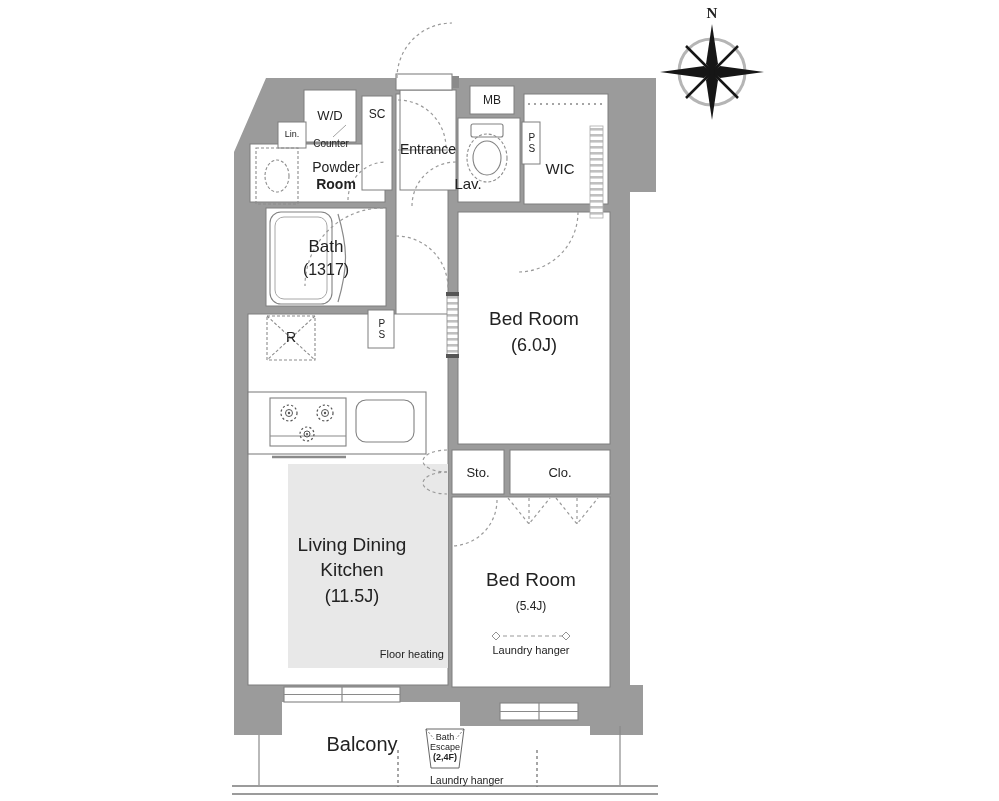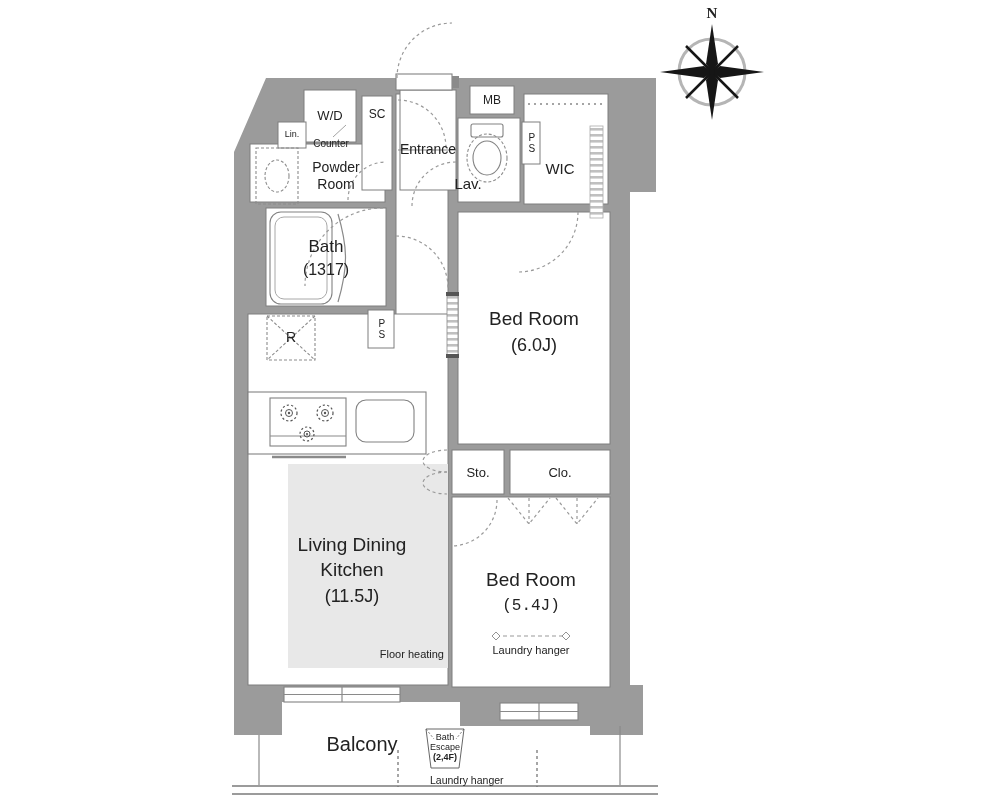--- a/index.html
+++ b/index.html
@@ -176,38 +176,38 @@
     </g>
   </svg>
 
   <div class="lbl" style="left:330px;top:116px;font-size:13px;">W/D</div>
   <div class="lbl" style="left:377px;top:114px;font-size:12px;">SC</div>
   <div class="lbl" style="left:428px;top:117px;font-size:14px;margin-top:32px;">Entrance</div>
   <div class="lbl" style="left:492px;top:100px;font-size:12px;">MB</div>
   <div class="lbl" style="left:292px;top:135px;font-size:9px;">Lin.</div>
   <div class="lbl" style="left:331px;top:144px;font-size:10px;">Counter</div>
   <div class="lbl" style="left:336px;top:167px;font-size:14px;">Powder</div>
-  <div class="lbl" style="left:336px;top:184px;font-size:14px;">Room</div>
+  <div class="lbl" style="left:336px;top:184px;font-size:14px;font-weight:bold;">Room</div>
   <div class="lbl" style="left:468px;top:184px;font-size:15px;">Lav.</div>
   <div class="lbl vtext" style="left:531px;top:143px;font-size:10px;">PS</div>
   <div class="lbl vtext" style="left:381px;top:329px;font-size:10px;">PS</div>
   <div class="lbl" style="left:560px;top:169px;font-size:15px;">WIC</div>
   <div class="lbl" style="left:326px;top:247px;font-size:17px;">Bath</div>
   <div class="lbl" style="left:326px;top:270px;font-size:16px;">(1317)</div>
   <div class="lbl" style="left:291px;top:337px;font-size:14px;">R</div>
   <div class="lbl" style="left:534px;top:319px;font-size:19px;">Bed Room</div>
   <div class="lbl" style="left:534px;top:345px;font-size:18px;">(6.0J)</div>
   <div class="lbl" style="left:478px;top:473px;font-size:13px;">Sto.</div>
   <div class="lbl" style="left:560px;top:473px;font-size:13px;">Clo.</div>
   <div class="lbl" style="left:352px;top:545px;font-size:19px;">Living Dining</div>
   <div class="lbl" style="left:352px;top:570px;font-size:19px;">Kitchen</div>
   <div class="lbl" style="left:352px;top:596px;font-size:18px;">(11.5J)</div>
   <div class="lbl ralign" style="left:444px;top:655px;font-size:11px;">Floor heating</div>
   <div class="lbl" style="left:531px;top:580px;font-size:19px;">Bed Room</div>
-  <div class="lbl" style="left:531px;top:606px;font-size:16px;font-family:Liberation Mono, monospace;">(5.4J)</div>
+  <div class="lbl" style="left:531px;top:606px;font-size:12px;">(5.4J)</div>
   <div class="lbl" style="left:531px;top:651px;font-size:11px;">Laundry hanger</div>
   <div class="lbl" style="left:362px;top:744px;font-size:20px;">Balcony</div>
   <div class="lbl" style="left:445px;top:738px;font-size:9px;">Bath</div>
   <div class="lbl" style="left:445px;top:748px;font-size:9px;">Escape</div>
   <div class="lbl" style="left:445px;top:758px;font-size:9px;font-weight:bold;">(2,4F)</div>
   <div class="lbl lalign" style="left:430px;top:781px;font-size:10.5px;">Laundry hanger</div>
   <div class="lbl serif" style="left:712px;top:14px;font-size:15px;">N</div>
 
 </div>
 

